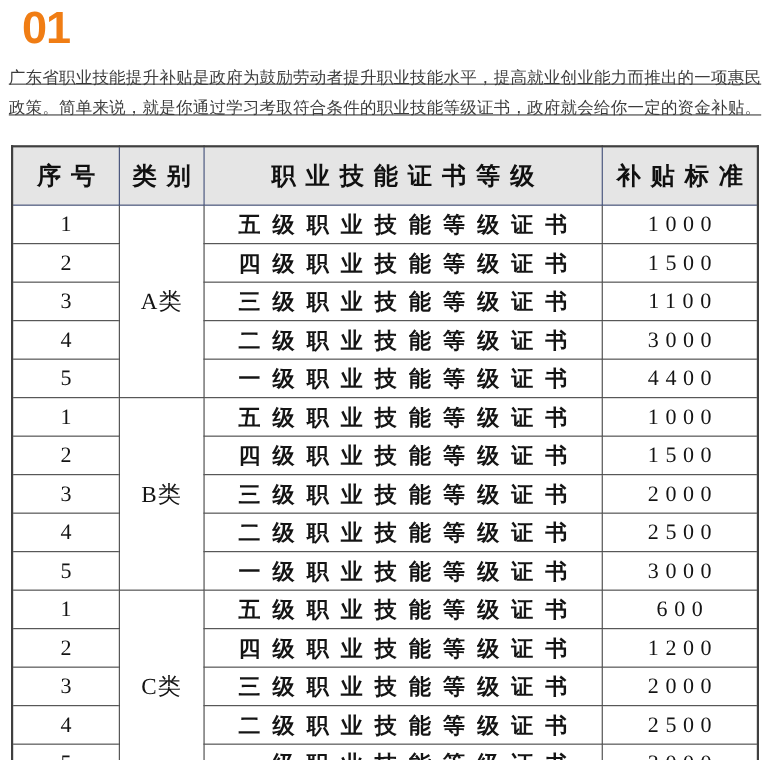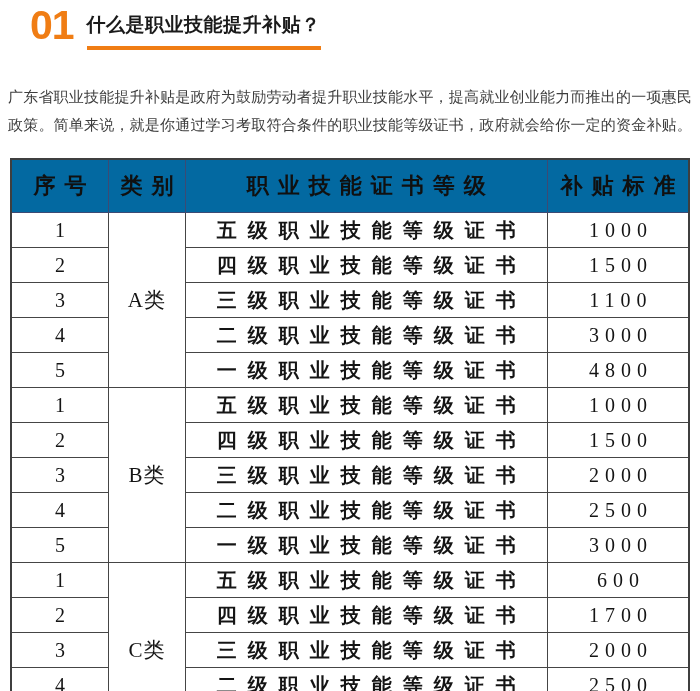--- a/index.html
+++ b/index.html
@@ -8,21 +8,20 @@
     background:#ffffff;
     font-family:"Liberation Sans", sans-serif;
     overflow:hidden;
     position:relative;
   }
   
   .header-row{
     display:flex;
     align-items:flex-start;
     padding:5px 0 0 20px;
-    margin-left:10px;
   }
   .section-number{
     font-size:41px;
     font-weight:bold;
     line-height:41px;
     letter-spacing:-1px;
     color:#f07d14;
   }
   .section-title-wrap{
     margin-left:13px;
@@ -32,42 +31,43 @@
     display:inline-block;
     font-size:19px;
     font-weight:bold;
     color:#1a1a1a;
     letter-spacing:0.5px;
     padding-bottom:8px;
     border-bottom:4px solid #f07d14;
   }
   
   .intro{
-    margin:33px 8px 0 8px;
+    margin:11px 8px 0 8px;
     font-size:15px;
     line-height:28px;
     color:#3d3d3d;
     letter-spacing:0.2px;
     text-align:justify;
+    text-decoration:underline;
   }
   
   table.subsidy{
     width:680px;
     margin:19px auto 0 auto;
     border-collapse:collapse;
     table-layout:fixed;
     border:2px solid #3f3f3f;
     font-family:"Liberation Serif", serif;
   }
   col.c-no{ width:14.4%; }
   col.c-cat{ width:11.3%; }
   col.c-cert{ width:53.4%; }
   col.c-amt{ width:20.9%; }
   table.subsidy thead th{
-    background:#0369a1;
+    background:#e5e5e5;
     height:50px;
     font-size:22px;
     font-weight:bold;
     color:#101010;
     letter-spacing:9px;
     text-indent:9px;
     border:1px solid #3c4a74;
   }
   table.subsidy tbody td{
     border:1px solid #454545;
@@ -83,23 +83,20 @@
   table.subsidy td.cell-no{ letter-spacing:0; }
   table.subsidy td.cell-cat{ font-size:21px; letter-spacing:1px; }
   table.subsidy td.cell-cert{ letter-spacing:11px; text-indent:11px;font-weight:bold; }
   table.subsidy td.cell-amt{ letter-spacing:6px; text-indent:6px; }
 </style>
 </head>
 <body>
 
 <div class="header-row">
   <span class="section-number">01</span>
-  <div class="section-title-wrap">
-    <span class="section-title">什么是职业技能提升补贴？</span>
-  </div>
 </div>
 
 <p class="intro">广东省职业技能提升补贴是政府为鼓励劳动者提升职业技能水平，提高就业创业能力而推出的一项惠民政策。简单来说，就是你通过学习考取符合条件的职业技能等级证书，政府就会给你一定的资金补贴。</p>
 
 <table class="subsidy">
   <colgroup>
     <col class="c-no">
       <col class="c-cat">
       <col class="c-cert">
       <col class="c-amt">
@@ -130,21 +127,21 @@
         <td class="cell-amt">1100</td>
       </tr>
       <tr>
         <td class="cell-no">4</td>
         <td class="cell-cert">二级职业技能等级证书</td>
         <td class="cell-amt">3000</td>
       </tr>
       <tr>
         <td class="cell-no">5</td>
         <td class="cell-cert">一级职业技能等级证书</td>
-        <td class="cell-amt">4800</td>
+        <td class="cell-amt">4400</td>
       </tr>
       <tr>
         <td class="cell-no">1</td>
         <td class="cell-cat" rowspan="5">B类</td>
         <td class="cell-cert">五级职业技能等级证书</td>
         <td class="cell-amt">1000</td>
       </tr>
       <tr>
         <td class="cell-no">2</td>
         <td class="cell-cert">四级职业技能等级证书</td>
@@ -167,21 +164,21 @@
       </tr>
       <tr>
         <td class="cell-no">1</td>
         <td class="cell-cat" rowspan="5">C类</td>
         <td class="cell-cert">五级职业技能等级证书</td>
         <td class="cell-amt">600</td>
       </tr>
       <tr>
         <td class="cell-no">2</td>
         <td class="cell-cert">四级职业技能等级证书</td>
-        <td class="cell-amt">1700</td>
+        <td class="cell-amt">1200</td>
       </tr>
       <tr>
         <td class="cell-no">3</td>
         <td class="cell-cert">三级职业技能等级证书</td>
         <td class="cell-amt">2000</td>
       </tr>
       <tr>
         <td class="cell-no">4</td>
         <td class="cell-cert">二级职业技能等级证书</td>
         <td class="cell-amt">2500</td>

